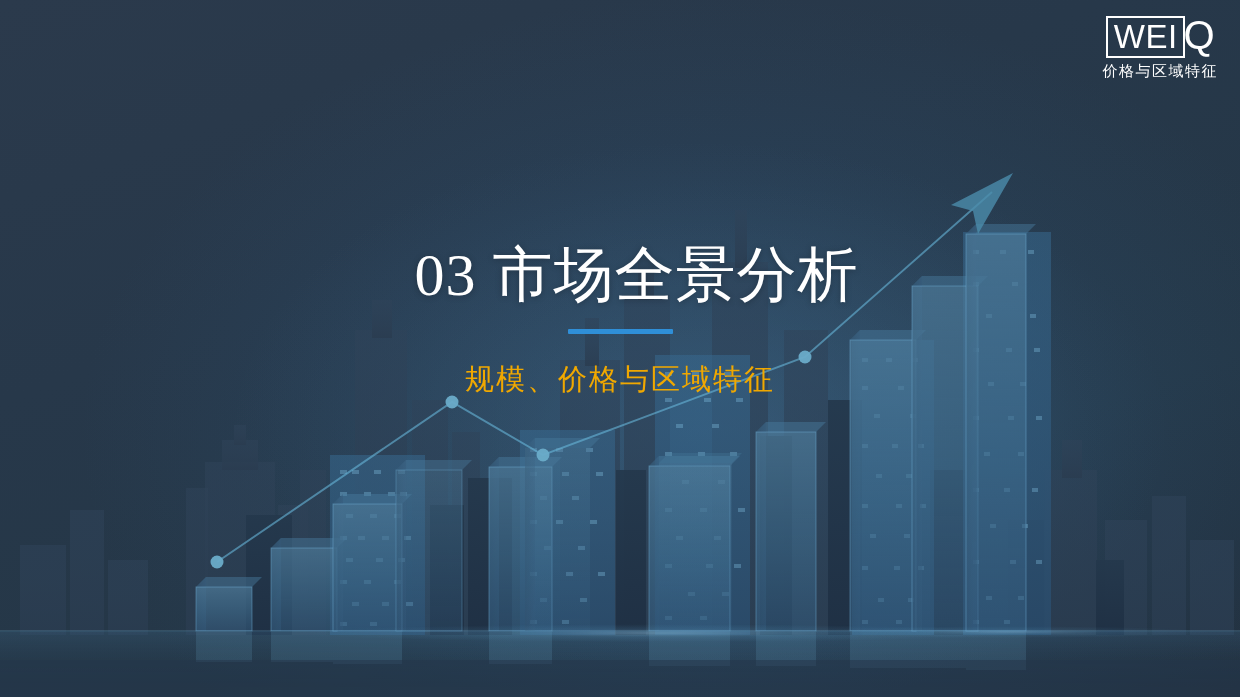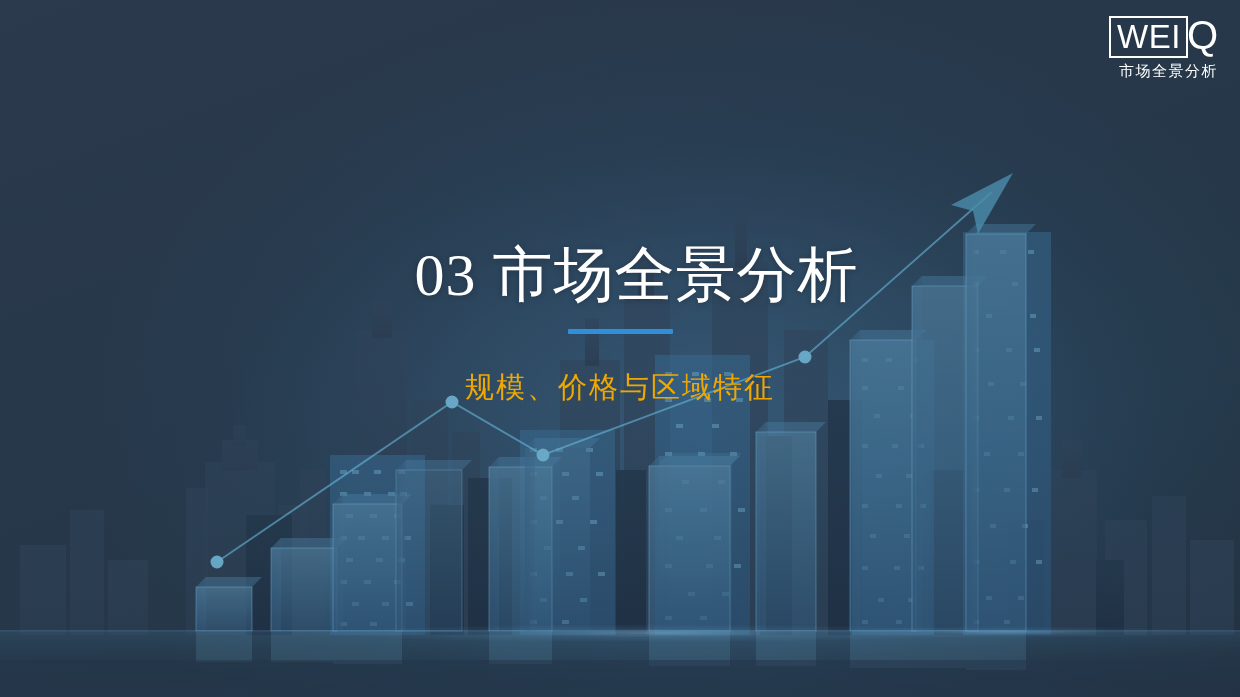--- a/index.html
+++ b/index.html
@@ -88,21 +88,21 @@
     padding-left: 33px;
   }
   .title-rule {
     width: 105px;
     height: 5px;
     background: #2f8fd8;
     margin: 22px auto 0 auto;
     border-radius: 1px;
   }
   .sub-title {
-    margin-top: 34px;
+    margin-top: 26px;
     color: #f0a800;
     font-size: 29px;
     font-weight: 400;
     letter-spacing: 2px;
     font-family: "Liberation Serif", "DejaVu Serif", serif;
     white-space: nowrap;
   }
 </style>
 </head>
 <body>
@@ -465,21 +465,21 @@
     </g>
   </svg>
 
   <div class="logo">
     <div class="logo-row">
       <span class="logo-box">
         <span class="logo-wei">WEI</span>
       </span>
       <span class="logo-q">Q</span>
     </div>
-    <div class="logo-sub">市场全景分析</div>
+    <div class="logo-sub">价格与区域特征</div>
   </div>
 
   <div class="title-block">
     <div class="main-title">03 市场全景分析</div>
     <div class="title-rule"></div>
     <div class="sub-title">规模、价格与区域特征</div>
   </div>
 
 </div>
 

